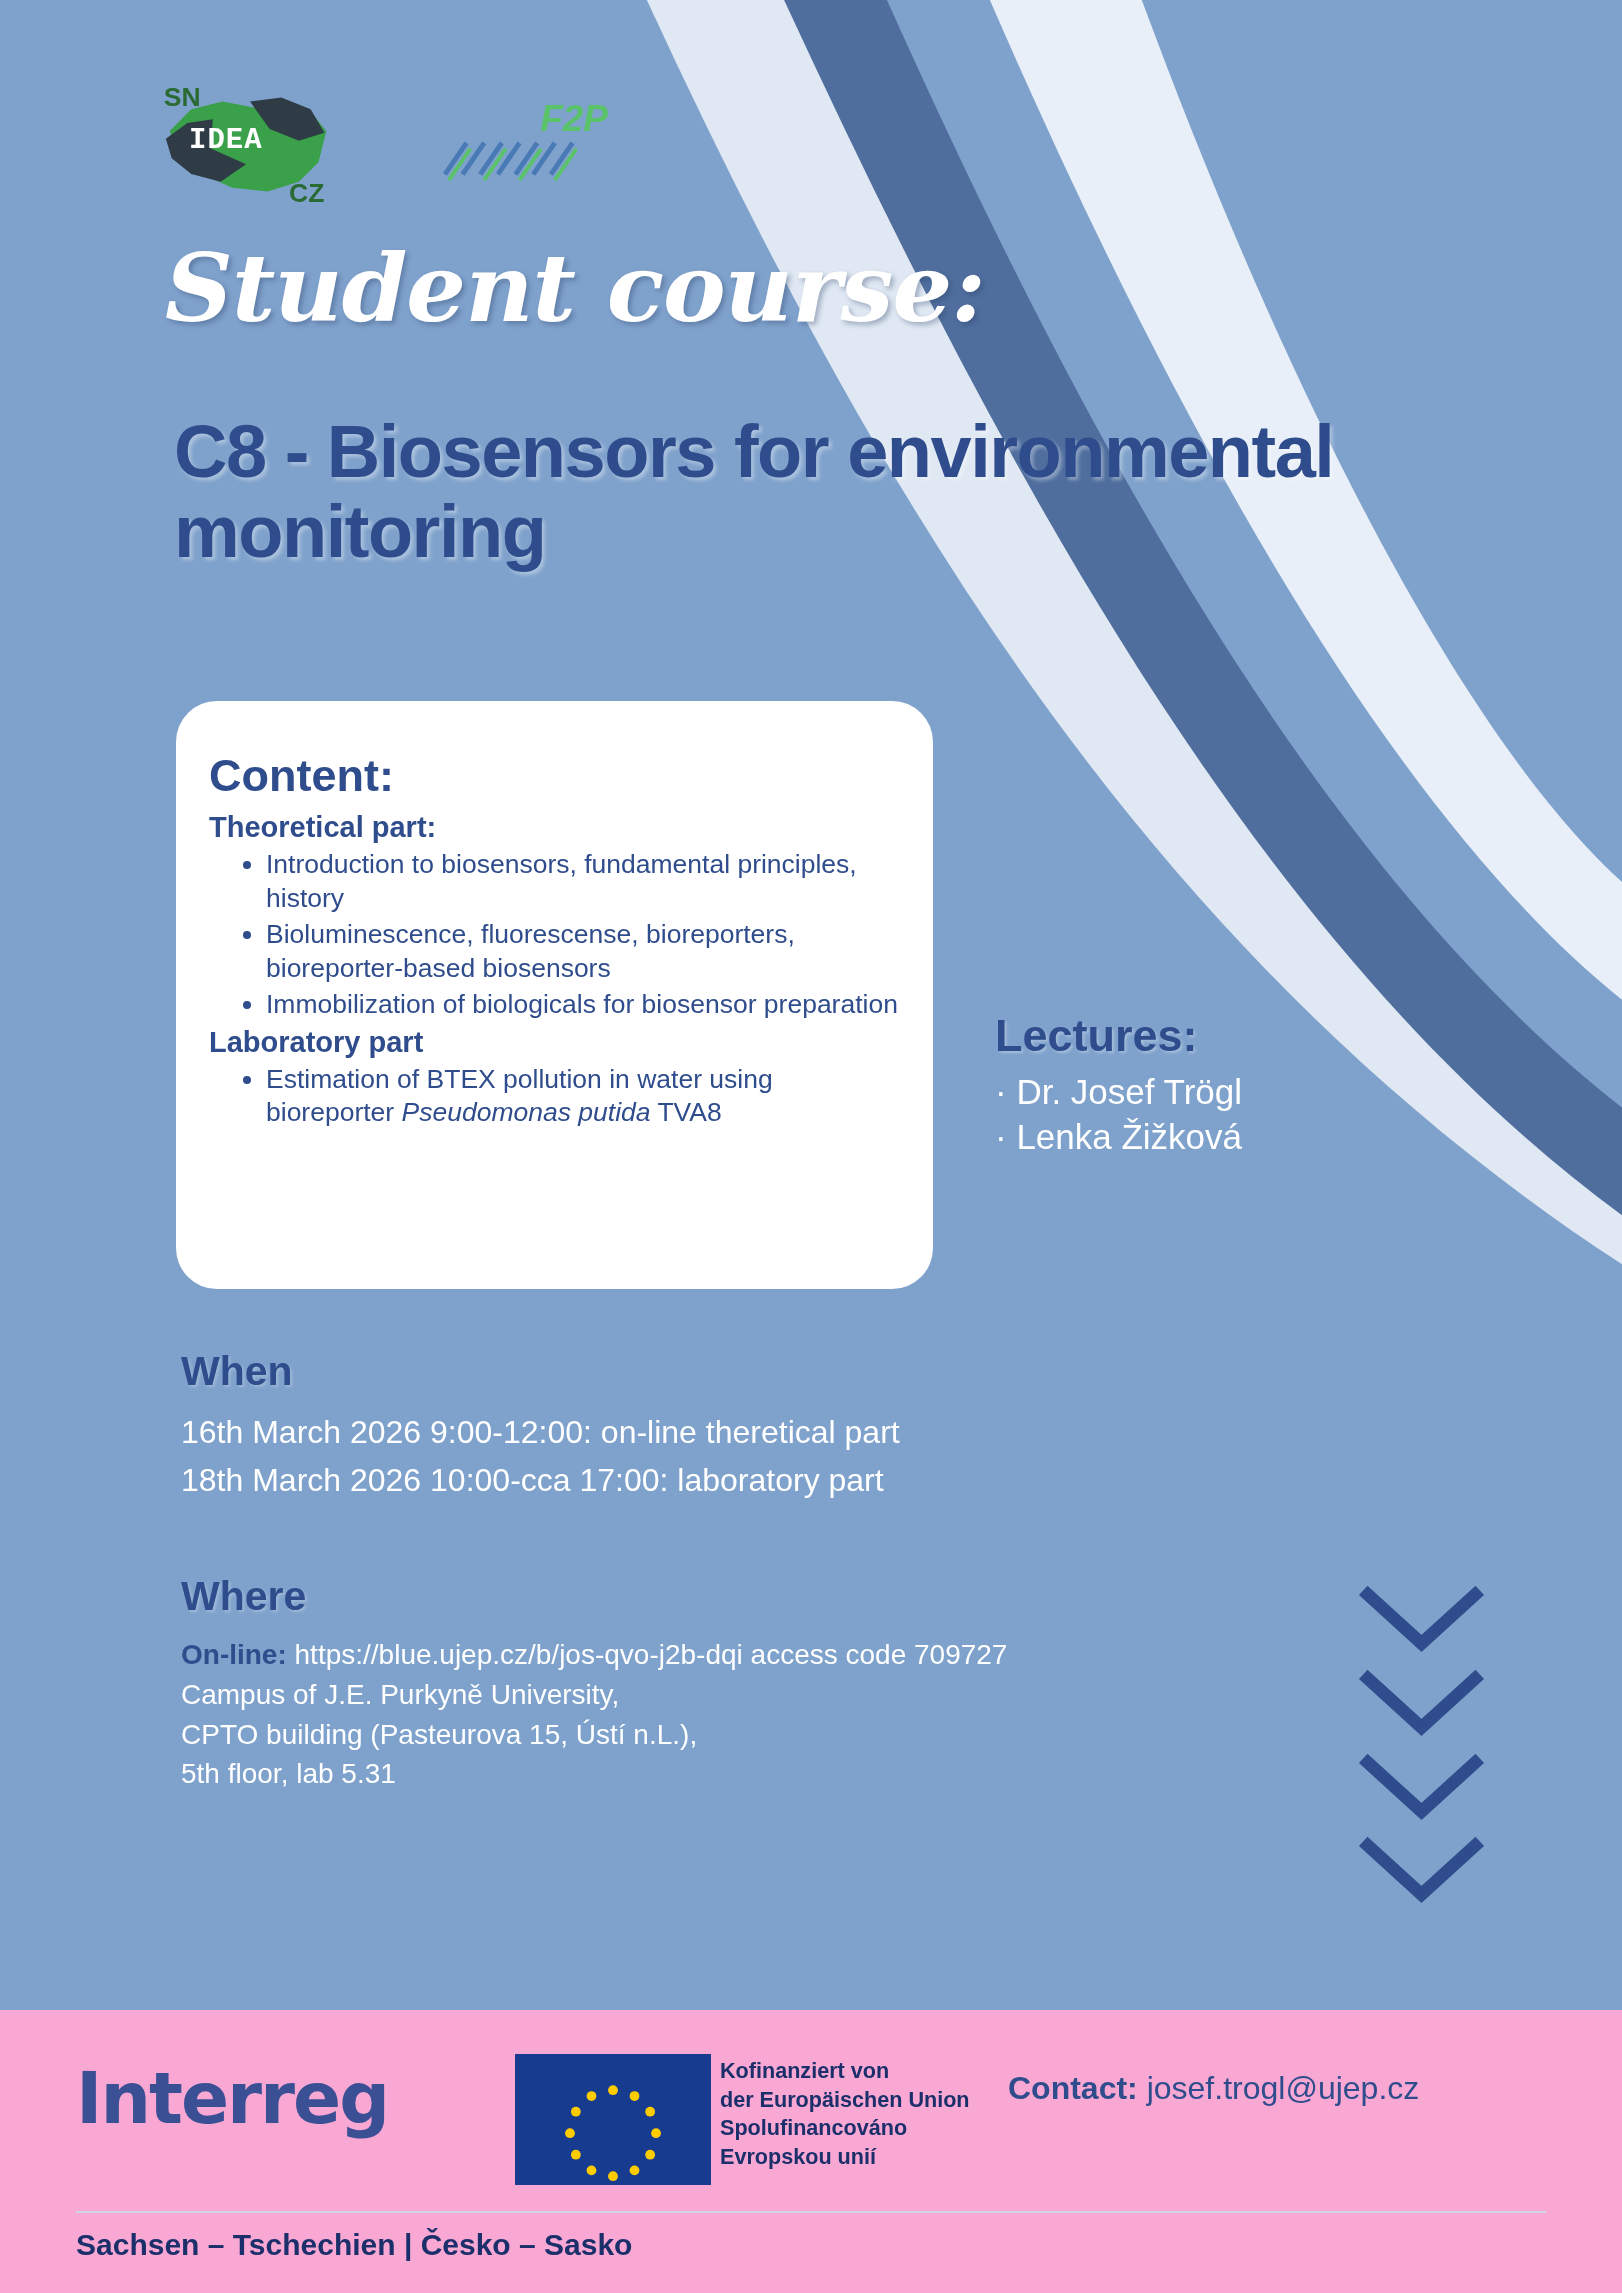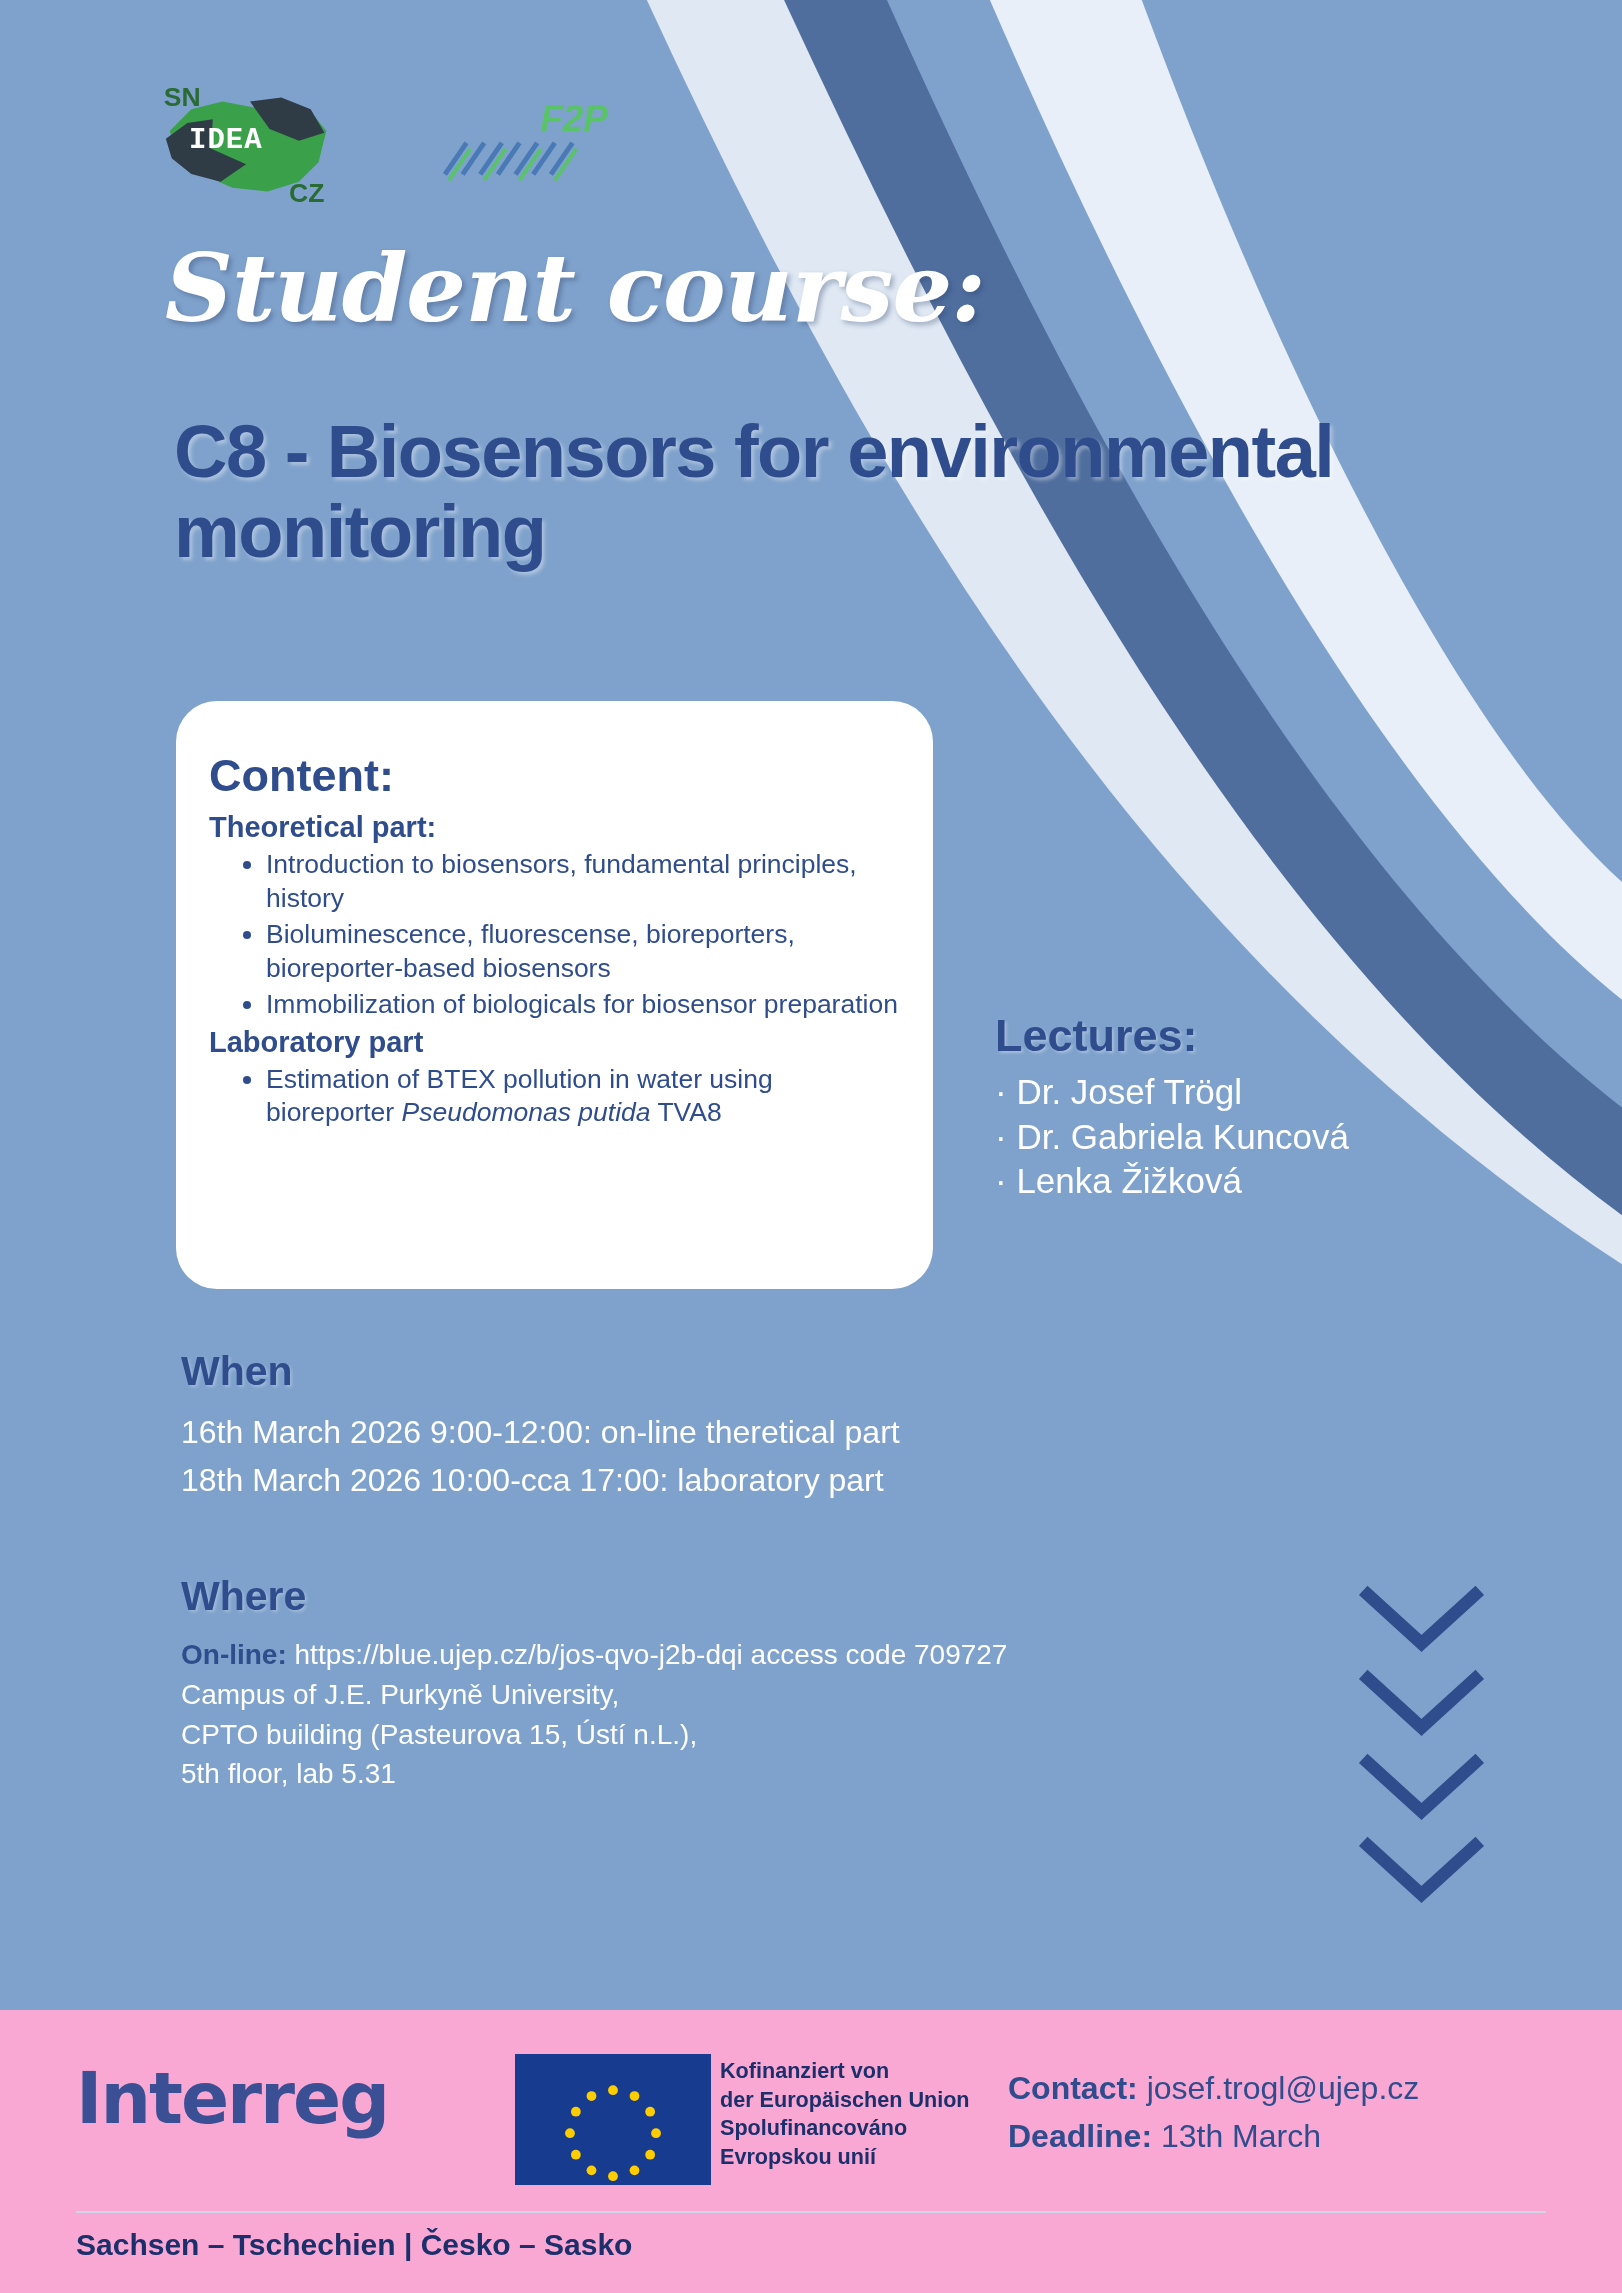--- a/index.html
+++ b/index.html
@@ -233,21 +233,20 @@
     </ul>
     <div class="sub-h">Laboratory part</div>
     <ul>
       <li><span>Estimation of BTEX pollution in water using bioreporter </span><i>Pseudomonas putida</i><span> TVA8</span></li>
     </ul>
   </div>
 
   <div class="lectures">
     <div class="lectures-h">Lectures:</div>
     <div class="lect-item">· Dr. Josef Trögl</div>
-    <div class="lect-item">· Dr. Gabriela Kuncová</div>
     <div class="lect-item">· Lenka Žižková</div>
   </div>
 
   <div class="when-h">When</div>
   <div class="when-lines">
     <div>16th March 2026 9:00-12:00: on-line theretical part</div>
     <div>18th March 2026 10:00-cca 17:00: laboratory part</div>
   </div>
 
   <div class="where-h">Where</div>
@@ -295,20 +294,19 @@
       </svg>
     </div>
     <div class="eu-text">
       <div>Kofinanziert von</div>
       <div>der Europäischen Union</div>
       <div>Spolufinancováno</div>
       <div>Evropskou unií</div>
     </div>
     <div class="contact-block">
       <div><b>Contact:</b><span> josef.trogl@ujep.cz</span></div>
-      <div><b>Deadline:</b><span> 13th March</span></div>
     </div>
     <div class="footer-rule"></div>
     <div class="footer-tag">Sachsen – Tschechien | Česko – Sasko</div>
   </div>
 
 </div>
 
 
 </body></html>

